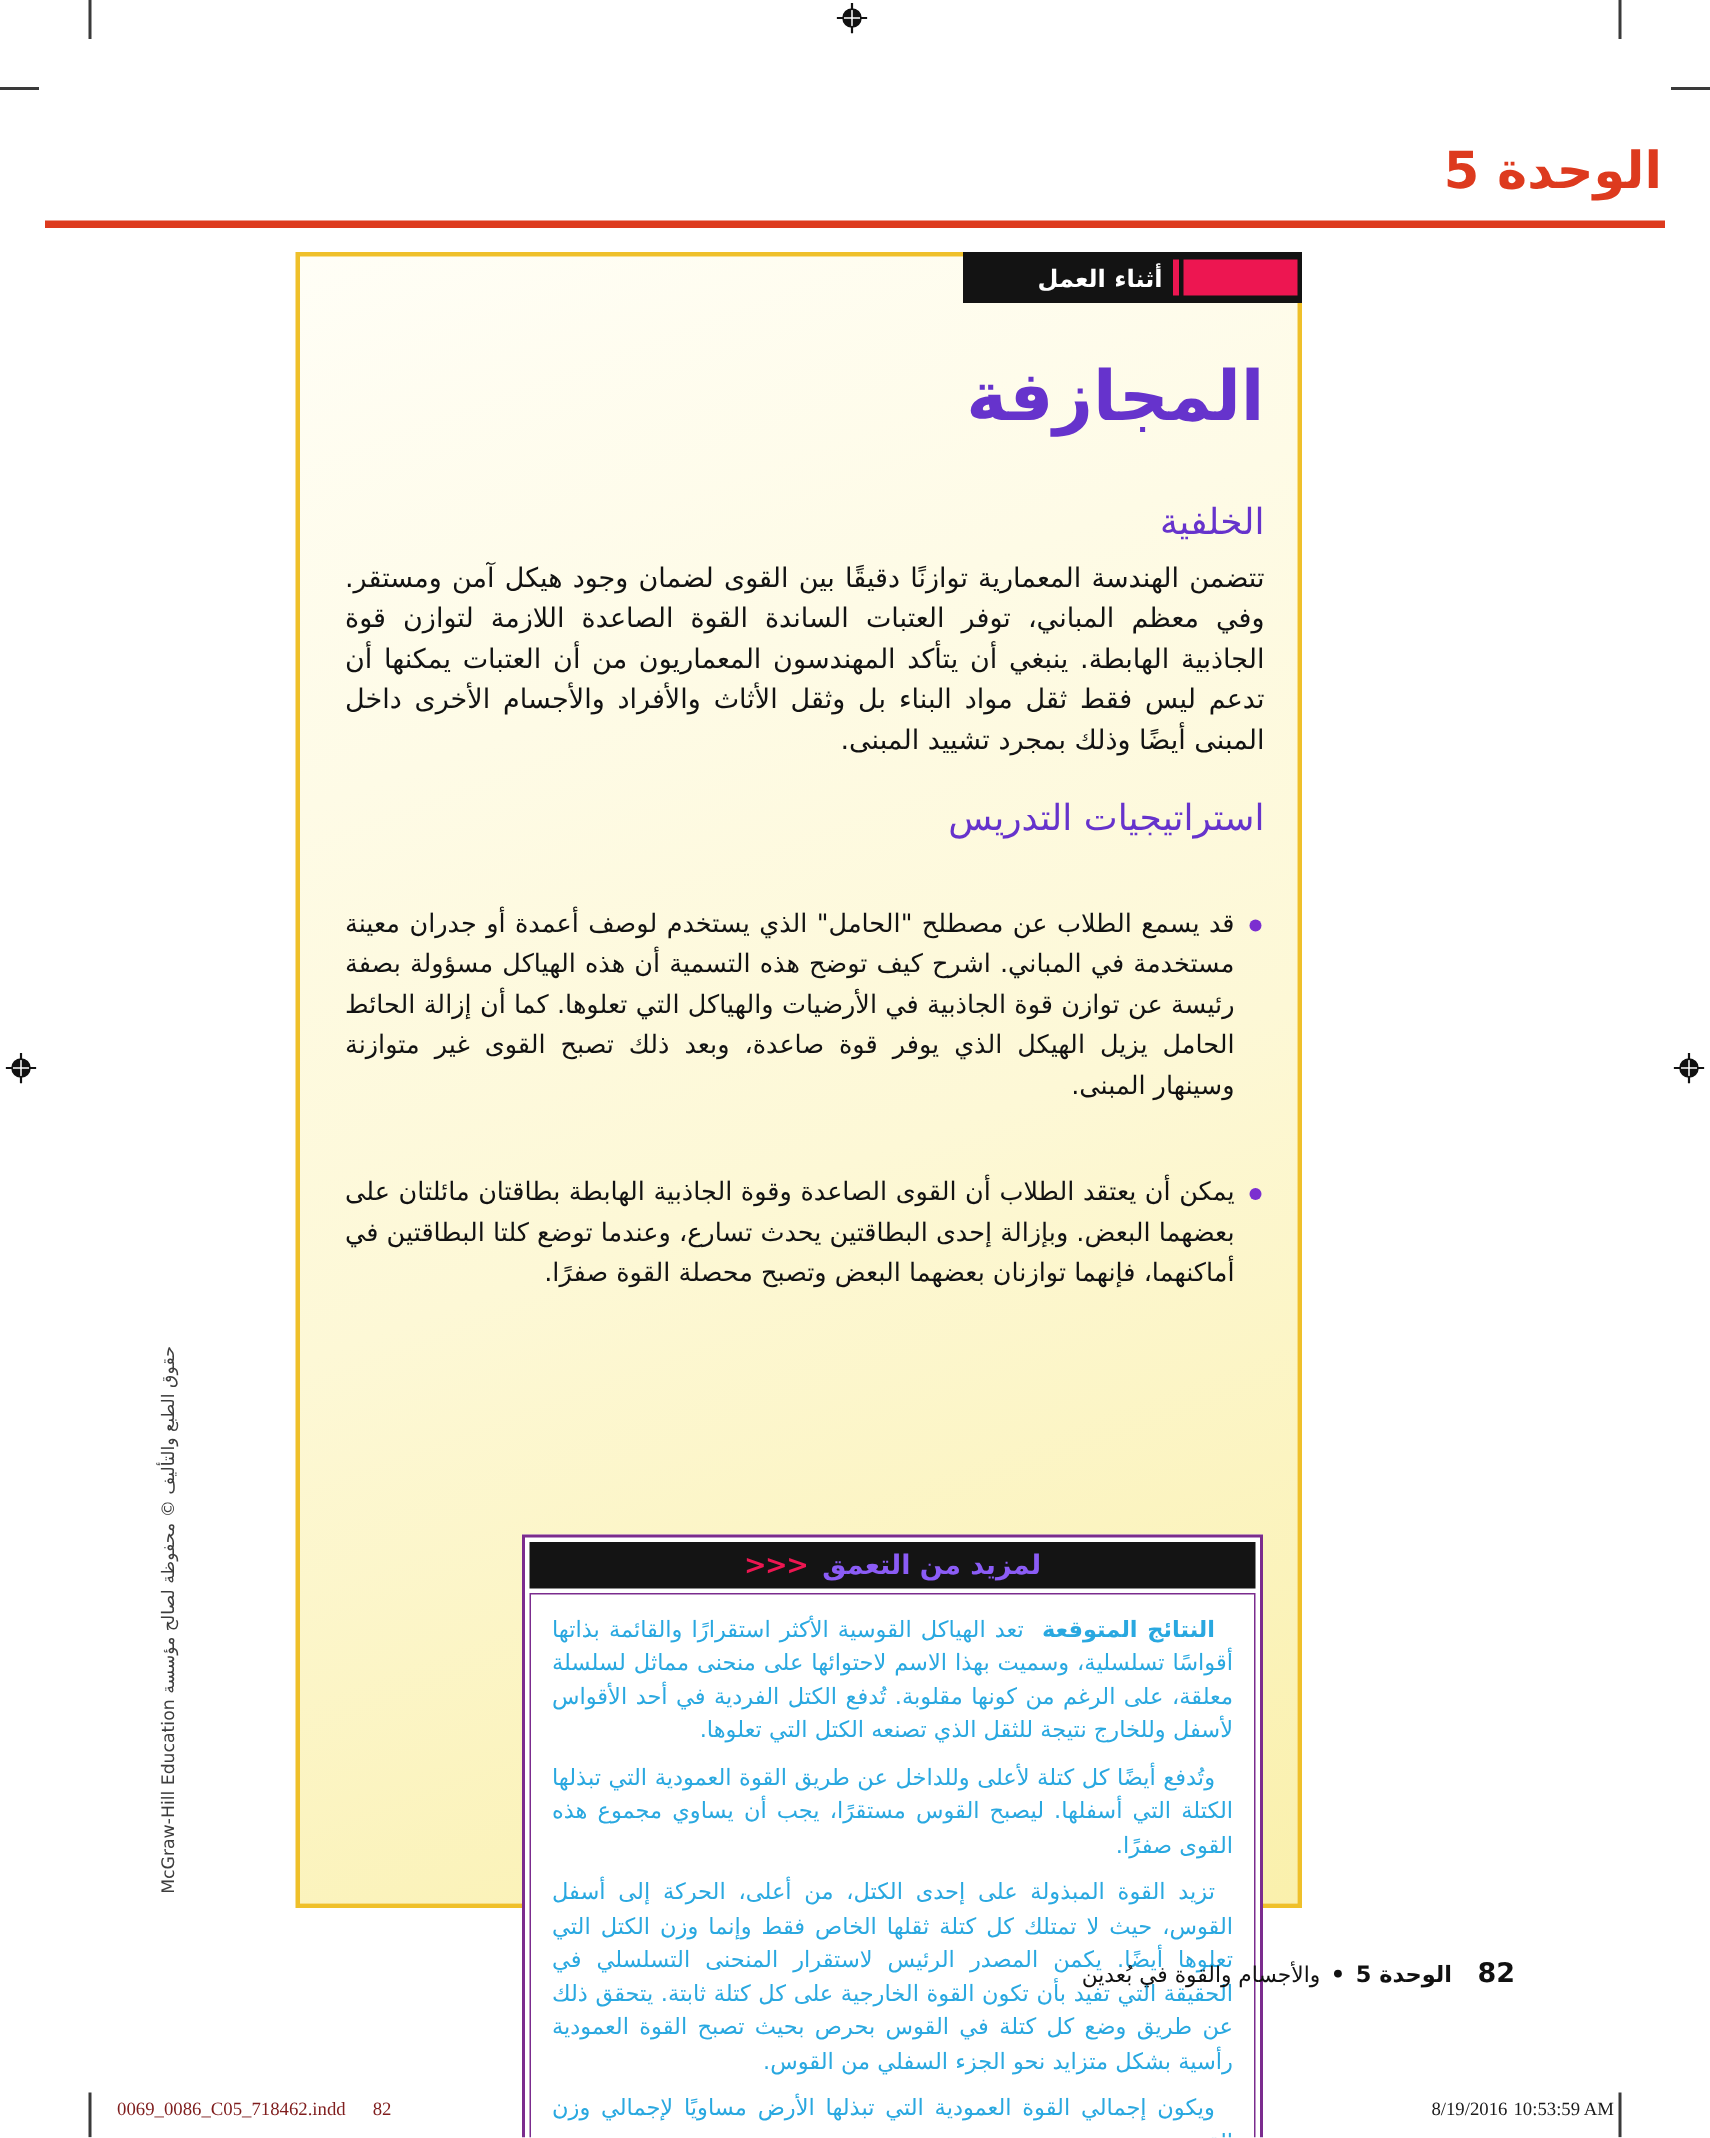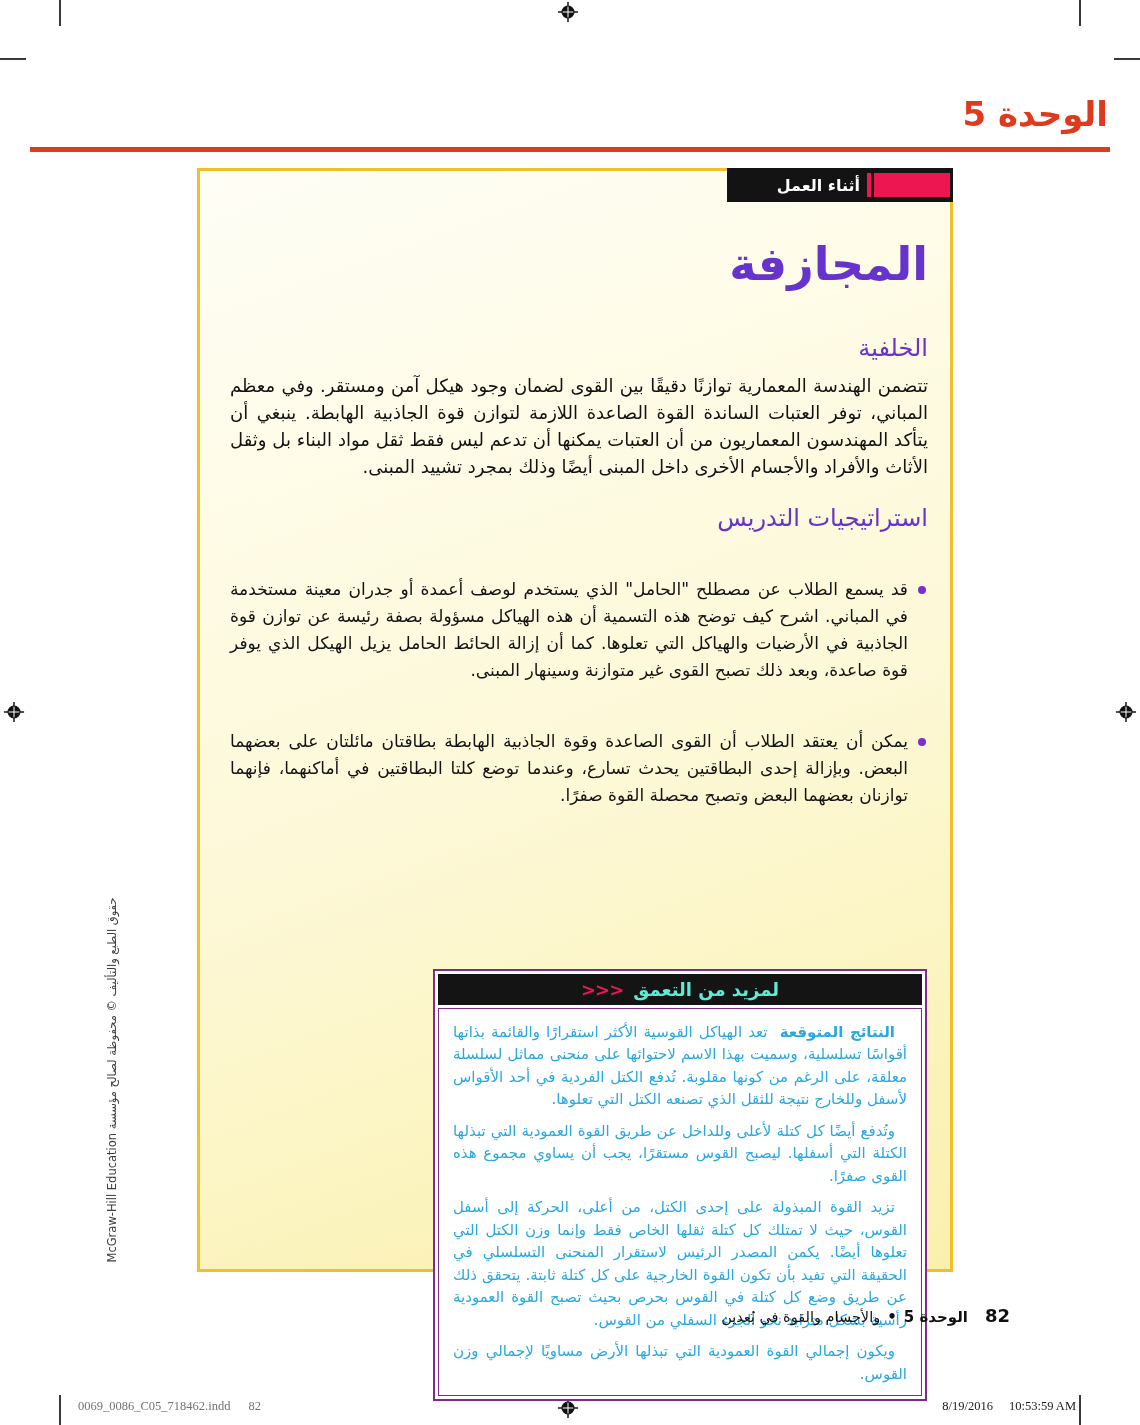--- a/index.html
+++ b/index.html
@@ -13,21 +13,21 @@
 
   
   .regmark { position: absolute; width: 22px; height: 22px; }
 
   
   .unit-title { position: absolute; top: 94px; right: 32px; direction: rtl;
     font-size: 34px; font-weight: bold; color: #dd3a1e; }
   .unit-rule { position: absolute; top: 147px; left: 30px; width: 1080px; height: 5px; background: #dd3a1e; }
 
   
-  .main-panel { position: absolute; left: 197px; top: 168px; width: 756px; height: 1104px;
+  .main-panel { position: absolute; left: 197px; top: 168px; width: 671px; height: 1104px;
     border: 3px solid #efc02a;
     background: linear-gradient(160deg, #fffef6 0%, #fdf8d6 55%, #faf0ac 100%);
     direction: rtl; padding: 0 22px 0 30px; }
 
   .work-tab { position: absolute; top: -3px; right: -3px; width: 226px; height: 34px;
     background: #131313; display: flex; align-items: center; direction: rtl; padding: 0 3px; }
   .work-tab .hl { width: 76px; height: 24px; background: #ed1651; }
   .work-tab .dv { width: 4px; height: 24px; background: #ed1651; margin: 0 3px 0 7px; }
   .work-tab .lbl { color: #ffffff; font-weight: bold; font-size: 16px; }
 
@@ -42,21 +42,21 @@
   ul.strategies li { position: relative; padding-right: 20px; font-size: 17px; line-height: 27px;
     text-align: justify; color: #121212; margin-bottom: 3px; margin-top: 44px; }
   ul.strategies .bullet { position: absolute; right: 2px; top: 10px; width: 8px; height: 8px;
     border-radius: 50%; background: #7b2fd0; }
 
   
   .deep-box { margin: 160px 1px 0 auto; width: 494px; border: 2px solid #7b2c8e;
     background: #ffffff; padding: 3px; direction: rtl; }
   .deep-header { background: #141414; height: 31px; display: flex; align-items: center;
     justify-content: center; gap: 10px; direction: rtl; }
-  .deep-header .dtitle { color: #5eead4; font-weight: bold; font-size: 18px; }
+  .deep-header .dtitle { color: #8b5cf6; font-weight: bold; font-size: 18px; }
   .deep-header .chevrons { color: #ed1651; font-weight: bold; font-size: 18px; letter-spacing: -1px; direction: ltr; }
   .deep-content { border: 1px solid #7b2c8e; margin-top: 3px; padding: 12px 14px 10px; }
   .deep-content p { font-size: 15px; line-height: 1.5; text-align: justify; color: #29a8e0;
     margin-bottom: 9px; text-indent: 12px; }
   .deep-content p:last-child { margin-bottom: 0; }
   .deep-content .lead { font-weight: bold; }
 
   
   .copyright { position: absolute; left: 112px; top: 1080px;
     transform: translate(-50%, -50%) rotate(-90deg); white-space: nowrap;
@@ -65,23 +65,23 @@
   
   .page-footer { position: absolute; right: 130px; top: 1305px; direction: rtl;
     display: flex; align-items: baseline; gap: 7px; color: #111; }
   .page-footer .pnum { font-size: 18px; font-weight: bold; margin-left: 10px; }
   .page-footer .funit { font-size: 15px; font-weight: bold; }
   .page-footer .fsep { font-size: 15px; font-weight: bold; }
   .page-footer .fchap { font-size: 14.5px; }
 
   
   .print-file { position: absolute; left: 78px; top: 1399px; font-family: "Liberation Serif", serif;
-    font-size: 12.5px; color: #737373; display: flex; gap: 18px; }
+    font-size: 12.5px; color: #7f1d1d; display: flex; gap: 18px; }
   .print-time { position: absolute; right: 64px; top: 1399px; font-family: "Liberation Serif", serif;
-    font-size: 12.5px; color: #1a1a1a; display: flex; gap: 16px; }
+    font-size: 12.5px; color: #1a1a1a; display: flex; gap: 4px; }
 </style>
 </head>
 <body>
 
 <div class="page">
 
   <div class="crop" style="left:59px;top:0;width:2px;height:26px;"></div>
   <div class="crop" style="left:0;top:58px;width:26px;height:2px;"></div>
   <div class="crop" style="left:1079px;top:0;width:2px;height:26px;"></div>
   <div class="crop" style="left:1114px;top:58px;width:26px;height:2px;"></div>

